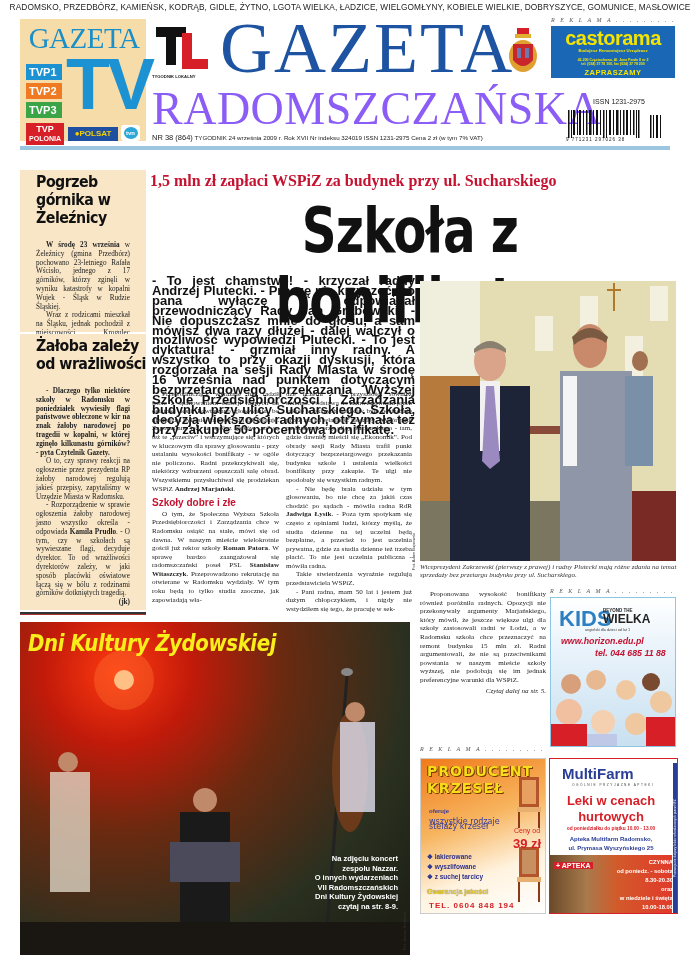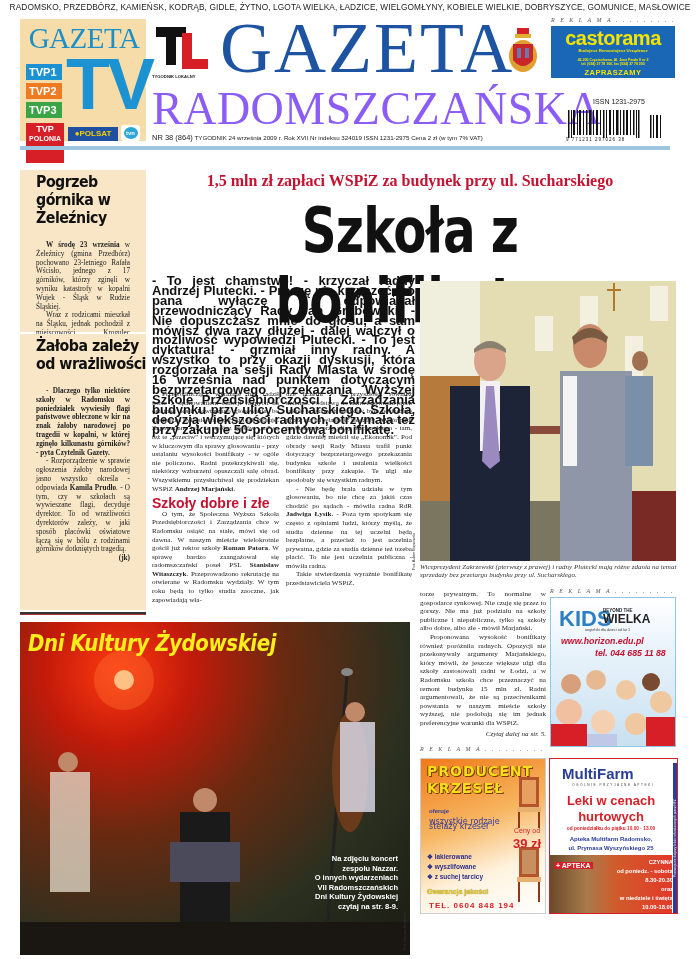--- a/index.html
+++ b/index.html
@@ -9,21 +9,21 @@
   
   #locations { left: 0; top: 2px; width: 700px; text-align: center; font-family: "Liberation Sans", sans-serif; font-size: 8.3px; letter-spacing: 0.1px; color: #222; }
 
   
   #tv-box { left: 20px; top: 19px; width: 126px; height: 122px; background: #f6dca8; }
   #tv-title { position: absolute; left: 4px; top: 3px; width: 120px; text-align: center; font-family: "Liberation Serif", serif; font-size: 29px; color: #1b8fc8; letter-spacing: -0.5px; }
   .tvp { position: absolute; left: 6px; width: 36px; height: 16px; font-family: "Liberation Sans", sans-serif; font-weight: bold; font-size: 11px; color: #fff; padding-left: 3px; line-height: 16px; }
   #tvp1 { top: 45px; background: #1c92d2; }
   #tvp2 { top: 64px; background: #ef7a22; }
   #tvp3 { top: 83px; background: #3aa447; }
-  #tvp-polonia { left: 6px; top: 104px; height: 40px; width: 38px; background: #d61f26; font-size: 7px; line-height: 9px; text-align: center; padding: 1px 0 0 0; }
+  #tvp-polonia { left: 6px; top: 104px; height: 22px; width: 38px; background: #d61f26; font-size: 7px; line-height: 9px; text-align: center; padding: 1px 0 0 0; }
   #tv-big { position: absolute; left: 46px; top: 30px; font-family: "Liberation Sans", sans-serif; font-weight: bold; font-size: 72px; color: #1c92d2; letter-spacing: -3px; line-height: 70px; }
   #polsat { position: absolute; left: 48px; top: 108px; width: 50px; height: 14px; background: #1f4fa0; color: #f5d000; font-family: "Liberation Sans", sans-serif; font-weight: bold; font-size: 8px; line-height: 14px; text-align: center; }
   #tvn { position: absolute; left: 101px; top: 106px; width: 19px; height: 16px; background: #fff; border-radius: 3px; }
   #tvn span { display: block; margin: 2px auto; width: 14px; height: 12px; border-radius: 50%; background: #2ba6d8; color: #fff; font-size: 6px; text-align: center; line-height: 12px; font-family: "Liberation Sans", sans-serif; font-weight: bold; }
 
   
   #tl-logo { left: 152px; top: 25px; width: 60px; height: 45px; }
   #tl-caption { left: 152px; top: 74px; width: 62px; font-family: "Liberation Sans", sans-serif; font-weight: bold; font-size: 4.2px; color: #222; }
 
   
@@ -51,29 +51,29 @@
   #box1 { top: 170px; height: 162px; }
   #box2 { top: 334px; height: 276px; }
   .lhead { font-family: "DejaVu Sans", sans-serif; font-weight: bold; font-size: 16.5px; line-height: 18px; color: #111; letter-spacing: -0.6px; transform: scaleX(0.86); transform-origin: left; width: 140px; }
   .lbody { font-family: Liberation Serif, serif; font-size: 7.2px; line-height: 8.8px; text-align: justify; margin-top: 14px; color: #222; }
   .lbody p { text-indent: 10px; }
   .lbody .b { font-weight: bold; }
   .sig { float: right; font-weight: bold; }
   #left-rule { left: 20px; top: 612px; width: 126px; height: 3px; border-top: 2px solid #333; border-bottom: 1px solid #a33; }
 
   
-  #kicker { left: 150px; top: 172px; width: 520px; text-align: center; font-family: "Liberation Serif", serif; font-weight: bold; font-size: 16px; color: #c41230; }
+  #kicker { left: 150px; top: 172px; width: 520px; font-family: "Liberation Serif", serif; font-weight: bold; font-size: 16px; color: #c41230; }
   #headline { left: 150px; top: 196px; width: 520px; text-align: center; font-family: "DejaVu Sans", sans-serif; font-weight: bold; font-size: 62px; line-height: 70px; color: #111; transform: scaleX(0.78); transform-origin: center; letter-spacing: -1px; }
   #lead { left: 152px; top: 276px; width: 263px; font-family: "Liberation Sans", sans-serif; font-weight: bold; font-size: 13px; line-height: 9.9px; text-align: justify; color: #111; }
   .bodycol { font-family: "Liberation Serif", serif; font-size: 7.1px; line-height: 8.6px; text-align: justify; color: #222; }
   .bodycol p { text-indent: 10px; }
   .bodycol .b { font-weight: bold; }
   #col1 { left: 152px; top: 390px; width: 127px; }
   #col2 { left: 286px; top: 390px; width: 126px; }
-  .subhead { font-family: "Liberation Sans", sans-serif; font-weight: bold; font-size: 14px; color: #c41230; margin: 6px 0 2px 0; }
+  .subhead { font-family: "Liberation Sans", sans-serif; font-weight: bold; font-size: 10px; color: #c41230; margin: 6px 0 2px 0; }
 
   
   #photo { left: 420px; top: 281px; width: 256px; height: 280px; overflow: hidden; background: #d8cfa8; }
   #photo-credit { left: 411px; top: 500px; width: 8px; height: 70px; font-family: "Liberation Sans", sans-serif; font-size: 4px; writing-mode: vertical-rl; transform: rotate(180deg); color: #333; }
   #photo-caption { left: 420px; top: 563px; width: 258px; font-family: "Liberation Serif", serif; font-style: italic; font-size: 7px; line-height: 8.4px; color: #333; }
   #col3 { left: 420px; top: 590px; width: 126px; }
   #continued { text-align: right; font-style: italic; margin-top: 2px; }
 
   
   #rek-kids { left: 550px; top: 588px; width: 128px; }
@@ -212,39 +212,41 @@
   <div class="lbody">
     <p><span class="b">W środę 23 września</span><span> w Żeleźnicy (gmina Przedbórz) pochowano 23-letniego Rafała Wścisło, jednego z 17 górników, którzy zginęli w wyniku katastrofy w kopalni Wujek - Śląsk w Rudzie Śląskiej.</span></p>
     <p><span>Wraz z rodzicami mieszkał na Śląsku, jednak pochodził z miejscowości Krogulec położonej kilka kilometrów od Żeleźnicy, w której do dzisiaj mieszkają jego dziadkowie. Liczba ofiar katastrofy może wzrosnąć, ponieważ w szpitalach przebywa kilkudziesięciu ciężko poparzonych górników.</span> <span class="sig">(jk)</span></p>
   </div>
 </div>
 
 <div class="abs leftbox" id="box2">
   <div class="lhead">Żałoba zależy od wrażliwości</div>
   <div class="lbody">
     <p class="b">- Dlaczego tylko niektóre szkoły w Radomsku w poniedziałek wywiesiły flagi państwowe obleczone w kir na znak żałoby narodowej po tragedii w kopalni, w której zginęło kilkunastu górników? - pyta Czytelnik Gazety.</p>
+    <p>O to, czy sprawy reakcji na ogłoszenie przez prezydenta RP żałoby narodowej regulują jakieś przepisy, zapytaliśmy w Urzędzie Miasta w Radomsku.</p>
     <p><span>- Rozporządzenie w sprawie ogłoszenia żałoby narodowej jasno wszystko określa - odpowiada </span><span class="b">Kamila Prudło</span><span>. - O tym, czy w szkołach są wywieszane flagi, decyduje dyrektor. To od wrażliwości dyrektorów zależy, w jaki sposób placówki oświatowe łączą się w bólu z rodzinami górników dotkniętych tragedią.</span> <span class="sig">(jk)</span></p>
   </div>
 </div>
 <div class="abs" id="left-rule"></div>
 
 <div class="abs" id="kicker">1,5 mln zł zapłaci WSPiZ za budynek przy ul. Sucharskiego</div>
 <div class="abs" id="headline">Szkoła z bonifikatą</div>
 <div class="abs" id="lead">- To jest chamstwo! - krzyczał radny Andrzej Plutecki. - Proszę nie krzyczeć, bo pana wyłączę - odpowiadał przewodniczący Rady Jan Grabowski. - Nie dopuszczasz mnie do głosu, a sam mówisz dwa razy dłużej - dalej walczył o możliwość wypowiedzi Plutecki. - To jest dyktatura! - grzmiał inny radny. A wszystko to przy okazji dyskusji, która rozgorzała na sesji Rady Miasta w środę 16 września nad punktem dotyczącym bezprzetargowego przekazania Wyższej Szkole Przedsiębiorczości i Zarządzania budynku przy ulicy Sucharskiego. Szkoła, decyzją większości radnych, otrzymała też przy zakupie 50-procentową bonifikatę.</div>
 
 <div class="abs bodycol" id="col1">
   <p><span>Przewodniczący wyraźnie nie radził sobie z opanowaniem emocji radnych na ostatniej sesji. Powtarzano głosowania, bo nie można było się doliczyć, kto jak głosuje. Zapomniano też, że oprócz głosów „za” są też te „przeciw” i wstrzymujące się, których w kluczowym dla sprawy głosowaniu - przy ustalaniu wysokości bonifikaty - w ogóle nie policzono. Radni przekrzykiwali się, niektórzy wzburzeni opuszczali salę obrad. Wszystkiemu przysłuchiwał się prodziekan WSPiZ </span><span class="b">Andrzej Marjański</span>.</p>
   <div class="subhead">Szkoły dobre i złe</div>
   <p><span>O tym, że Społeczna Wyższa Szkoła Przedsiębiorczości i Zarządzania chce w Radomsku osiąść na stałe, mówi się od dawna. W naszym mieście wielokrotnie gościł już rektor szkoły </span><span class="b">Roman Patora</span><span>. W sprawę bardzo zaangażował się radomszczański poseł PSL </span><span class="b">Stanisław Witaszczyk</span><span>. Przeprowadzono rekrutację na otwierane w Radomsku wydziały. W tym roku będą to tylko studia zaoczne, jak zapowiadają wła-</span></p>
 </div>
 
 <div class="abs bodycol" id="col2">
   <p style="text-indent:0">dze uczelni - w przyszłości również dzienne. Podstawą do zainwestowania przez szkołę większych środków było posiadanie przez nią na własność siedziby. Wybór padł na budynek przy ulicy Sucharskiego - tam, gdzie dawniej mieścił się „Ekonomik”. Pod obrady sesji Rady Miasta trafił punkt dotyczący bezprzetargowego przekazania budynku szkole i ustalenia wielkości bonifikaty przy zakupie. Te ulgi nie spodobały się wszystkim radnym.</p>
   <p><span>- Nie będę brała udziału w tym głosowaniu, bo nie chcę za jakiś czas chodzić po sądach - mówiła radna RdR </span><span class="b">Jadwiga Łysik</span><span>. - Poza tym spotykam się często z opiniami ludzi, którzy myślą, że studia dzienne na tej uczelni będą bezpłatne, a przecież to jest uczelnia prywatna, gdzie za studia dzienne też trzeba płacić. To nie jest uczelnia publiczna - mówiła radna.</span></p>
-  <p>Takie stwierdzenia wyraźnie bonifikatę przedstawiciela WSPiZ.</p>
+  <p>Takie stwierdzenia wyraźnie regulują przedstawiciela WSPiZ.</p>
+  <p>- Pani radna, mam 50 lat i jestem już dużym chłopczykiem, i nigdy nie wstydziłem się tego, że pracuję w sek-</p>
 </div>
 
 <svg class="abs" id="photo" viewBox="0 0 256 280" preserveAspectRatio="none">
   <rect x="0" y="0" width="256" height="280" fill="#e4dcb2"></rect>
   <rect x="0" y="0" width="60" height="95" fill="#f0eedc"></rect>
   <rect x="0" y="95" width="60" height="125" fill="#b57a3c"></rect>
   <rect x="0" y="220" width="256" height="60" fill="#7a7660"></rect>
   <rect x="160" y="210" width="96" height="70" fill="#7a2a24"></rect>
   <rect x="115" y="35" width="18" height="35" fill="#f4f0e0"></rect>
   <rect x="160" y="15" width="18" height="40" fill="#f4f0e0"></rect>
@@ -262,21 +264,20 @@
   <ellipse cx="170" cy="65" rx="17" ry="22" fill="#c88a6a"></ellipse>
   <path d="M152,56 Q170,38 188,56 L186,62 Q170,50 154,64 Z" fill="#7a5a40"></path>
   <rect x="143" y="95" width="14" height="90" fill="#f4f4f4"></rect>
   <rect x="205" y="95" width="28" height="90" fill="#7a90a8"></rect>
   <ellipse cx="220" cy="80" rx="8" ry="10" fill="#a07050"></ellipse>
 </svg>
 <div class="abs" id="photo-credit">Fot. Adam Bujnowski</div>
 <div class="abs" id="photo-caption">Wiceprezydent Zakrzewski (pierwszy z prawej) i radny Plutecki mają różne zdania na temat sprzedaży bez przetargu budynku przy ul. Sucharskiego.</div>
 
 <div class="abs bodycol" id="col3">
-  <p style="text-indent:0">torze prywatnym. To normalne w gospodarce rynkowej. Nie czuję się przez to gorszy. Nie ma już podziału na szkoły publiczne i niepubliczne, tylko są szkoły albo dobre, albo złe - mówił Marjański.</p>
   <p>Proponowana wysokość bonifikaty również poróżniła radnych. Opozycji nie przekonywały argumenty Marjańskiego, który mówił, że jeszcze większe ulgi dla szkoły zastosowali radni w Łodzi, a w Radomsku szkoła chce przeznaczyć na remont budynku 15 mln zł. Radni argumentowali, że nie są przeciwnikami powstania w naszym mieście szkoły wyższej, nie podobają się im jednak preferencyjne warunki dla WSPiZ.</p>
   <p id="continued">Czytaj dalej na str. 5.</p>
 </div>
 
 <div class="abs reklama" id="rek-kids">R E K L A M A . . . . . . . . . . . . . . . . . . . .</div>
 <div class="abs" id="kids-ad">
   <div id="kids-logo">KIDS</div>
   <div id="kids-beyond">BEYOND THE</div>
   <div id="kids-horizon">WIELKA</div>
   <div id="kids-tag">angielski dla dzieci od lat 1</div>

